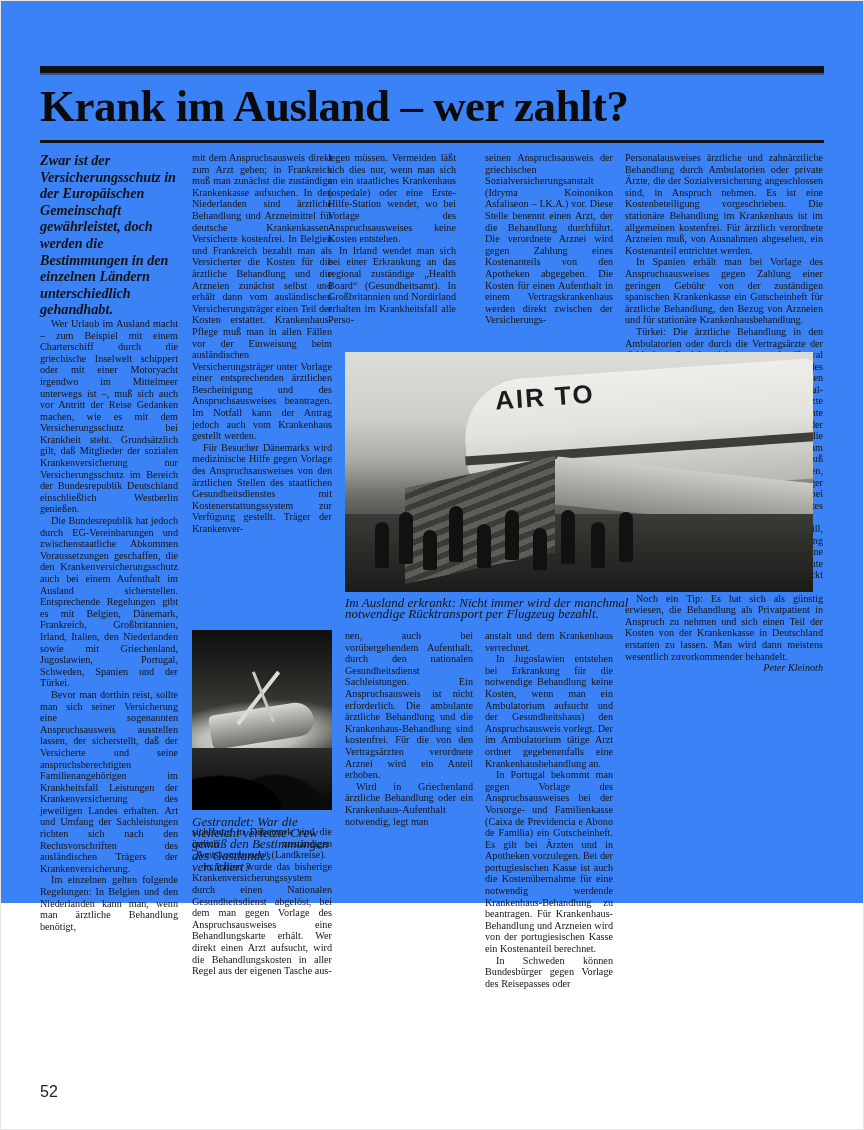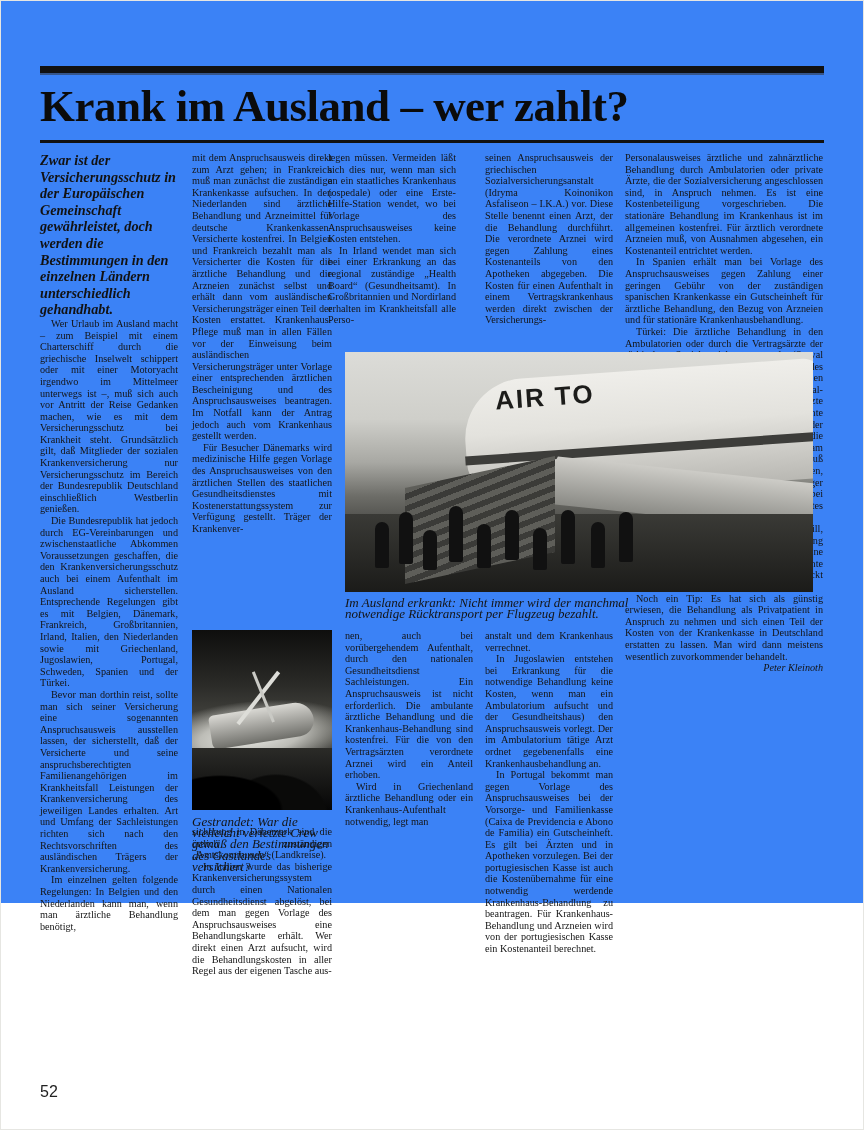--- a/index.html
+++ b/index.html
@@ -330,20 +330,21 @@
   </div>
 
   <div class="col" id="col3b" style="left:345px; width:128px; top:630px;">
     <p class="noindent">nen, auch bei vorübergehendem Aufenthalt, durch den nationalen Gesundheitsdienst Sachleistungen. Ein Anspruchsausweis ist nicht erforderlich. Die ambulante ärztliche Behandlung und die Krankenhaus-Behandlung sind kostenfrei. Für die von den Vertragsärzten verordnete Arznei wird ein Anteil erhoben.</p>
     <p>Wird in Griechenland ärztliche Behandlung oder ein Krankenhaus-Aufenthalt notwendig, legt man</p>
   </div>
   <div class="col" id="col4b" style="left:485px; width:128px; top:630px;">
     <p class="noindent">anstalt und dem Krankenhaus verrechnet.</p>
     <p>In Jugoslawien entstehen bei Erkrankung für die notwendige Behandlung keine Kosten, wenn man ein Ambulatorium aufsucht und der Gesundheitshaus) den Anspruchsausweis vorlegt. Der im Ambulatorium tätige Arzt ordnet gegebenenfalls eine Krankenhausbehandlung an.</p>
     <p>In Portugal bekommt man gegen Vorlage des Anspruchsausweises bei der Vorsorge- und Familienkasse (Caixa de Previdencia e Abono de Familia) ein Gutscheinheft. Es gilt bei Ärzten und in Apotheken vorzulegen. Bei der portugiesischen Kasse ist auch die Kostenübernahme für eine notwendig werdende Krankenhaus-Behandlung zu beantragen. Für Krankenhaus-Behandlung und Arzneien wird von der portugiesischen Kasse ein Kostenanteil berechnet.</p>
+    <p>In Schweden können Bundesbürger gegen Vorlage des Reisepasses oder</p>
   </div>
 
   <div class="col" id="col5">
     <p class="noindent">Personalausweises ärztliche und zahnärztliche Behandlung durch Ambulatorien oder private Ärzte, die der Sozialversicherung angeschlossen sind, in Anspruch nehmen. Es ist eine Kostenbeteiligung vorgeschrieben. Die stationäre Behandlung im Krankenhaus ist im allgemeinen kostenfrei. Für ärztlich verordnete Arzneien muß, von Ausnahmen abgesehen, ein Kostenanteil entrichtet werden.</p>
     <p>In Spanien erhält man bei Vorlage des Anspruchsausweises gegen Zahlung einer geringen Gebühr von der zuständigen spanischen Krankenkasse ein Gutscheinheft für ärztliche Behandlung, den Bezug von Arzneien und für stationäre Krankenhausbehandlung.</p>
     <p>Türkei: Die ärztliche Behandlung in den Ambulatorien oder durch die Vertragsärzte der türkischen Sozialversicherungsanstalt (Sosyal Sigortalar Kurumu) ist bei Vorlage des Anspruchsausweises kostenfrei. Die örtlichen Zweigstellen der türkischen Sozial-Versicherungsanstalt können Vertragsärzte benennen. Ärztlich verordnete Medikamente sind für deutsche Krankenkassen-Mitglieder kostenfrei, für Familienangehörige beträgt die Selbstbeteiligung 20 Prozent. Praktiziert am Aufenthaltsort kein Vertragsarzt und muß deshalb ein Privatarzt aufgesucht werden, erstattet der türkische Sozialversicherungsträger die entstandenen Behandlungskosten, die bei Inanspruchnahme eines Vertragsarztes berechnet worden wären.</p>
     <p>Wer ganz auf Nummer Sicher gehen will, kann eine Auslandskrankenversicherung abschließen, in der auch die Kosten für eine durch Krankheit oder Unfall verursachte Rückführung in die Bundesrepublik gedeckt sind.</p>
     <p>Noch ein Tip: Es hat sich als günstig erwiesen, die Behandlung als Privatpatient in Anspruch zu nehmen und sich einen Teil der Kosten von der Krankenkasse in Deutschland erstatten zu lassen. Man wird dann meistens wesentlich zuvorkommender behandelt.</p>
     <p class="byline">Peter Kleinoth</p>
   </div>

